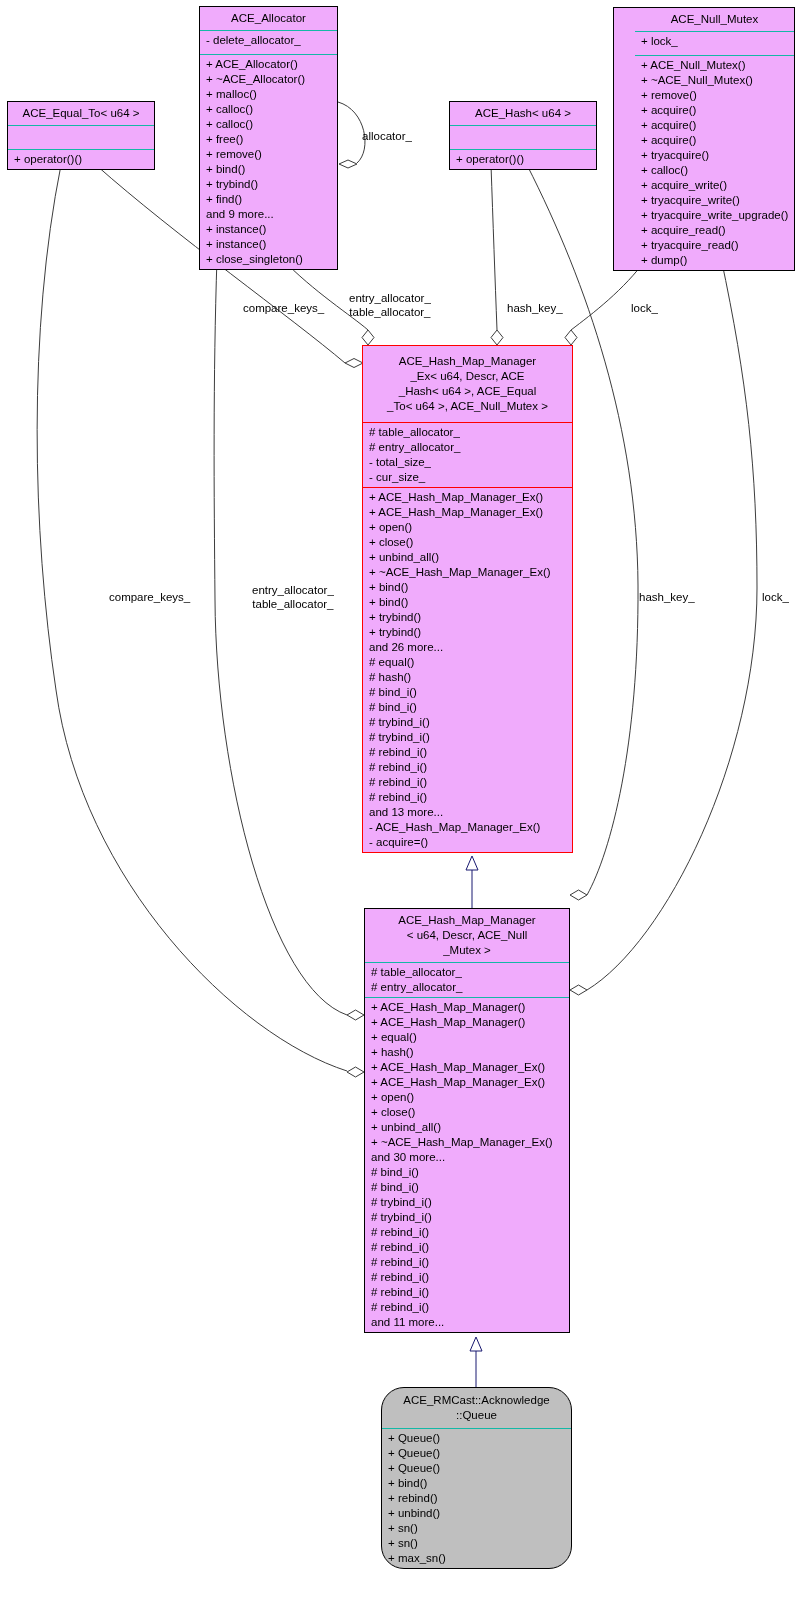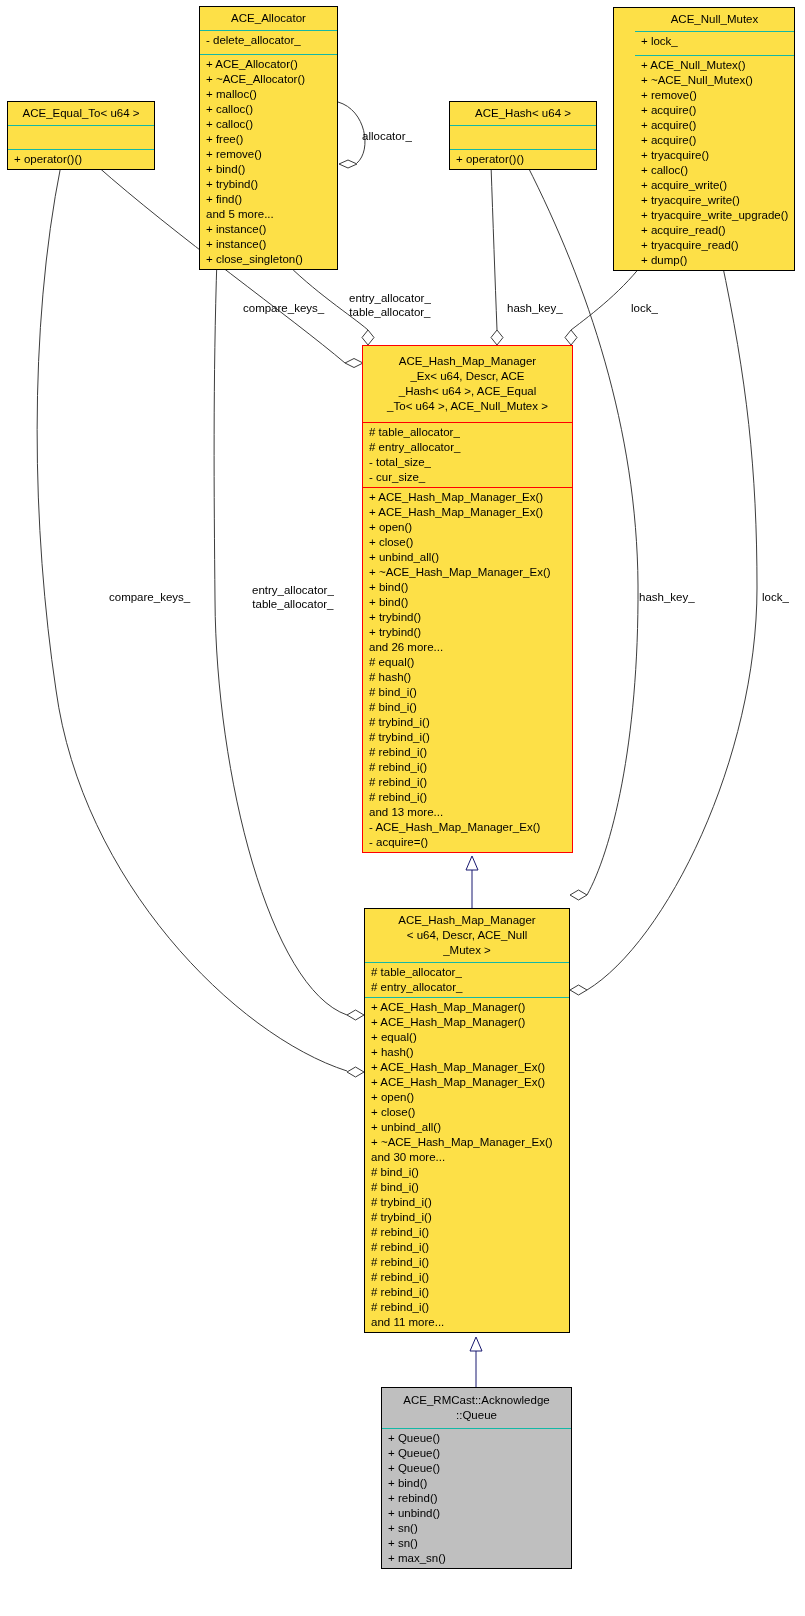--- a/index.html
+++ b/index.html
@@ -3,21 +3,21 @@
 <meta charset="utf-8">
 <style>
   html,body { margin:0; padding:0; background:#ffffff; }
   .canvas { position:relative; width:805px; height:1616px; background:#ffffff;
             font-family:"Liberation Sans", sans-serif; color:#000; overflow:hidden; }
   svg.edges { position:absolute; left:0; top:0; }
   svg.edges path { fill:none; stroke:#3c3c3c; stroke-width:1; }
   svg.edges polygon.diamond { fill:#ffffff; stroke:#3c3c3c; stroke-width:1; }
   svg.edges .inherit path { stroke:#191970; }
   svg.edges .inherit polygon { fill:#ffffff; stroke:#191970; stroke-width:1; }
-  .uml { position:absolute; box-sizing:border-box; background:#fde047;
+  .uml { position:absolute; box-sizing:border-box; background:#f0abfc;
          border:1px solid #000; font-size:11.5px; line-height:15px; }
   .uml .t { text-align:center; white-space:pre-line; padding:4px 3px; }
   .uml .sec { border-top:1px solid #14b8a6; padding:2px 0; }
   .uml .sec.attrs { min-height:19px; }
   .uml .m { line-height:15px; padding:0 6px; white-space:nowrap; }
   .uml.red { border-color:#ff0000; }
   .uml.red .sec { border-top-color:#ff0000; }
   .uml.red .t { padding:8px 3px; }
   .uml.gray { background:#bfbfbf; }
   .uml.gray .t { padding:5px 3px; }
@@ -108,21 +108,21 @@
         <div class="m">+ ACE_Allocator()</div>
         <div class="m">+ ~ACE_Allocator()</div>
         <div class="m">+ malloc()</div>
         <div class="m">+ calloc()</div>
         <div class="m">+ calloc()</div>
         <div class="m">+ free()</div>
         <div class="m">+ remove()</div>
         <div class="m">+ bind()</div>
         <div class="m">+ trybind()</div>
         <div class="m">+ find()</div>
-        <div class="m">and 5 more...</div>
+        <div class="m">and 9 more...</div>
         <div class="m">+ instance()</div>
         <div class="m">+ instance()</div>
         <div class="m">+ close_singleton()</div>
       </div>
   </div>
 
   <div class="uml" style="left:7px;top:101px;width:148px;">
     <div class="t">ACE_Equal_To&lt; u64 &gt;</div>
     <div class="sec attrs"></div>
     <div class="sec">
@@ -227,21 +227,21 @@
         <div class="m"># rebind_i()</div>
         <div class="m"># rebind_i()</div>
         <div class="m"># rebind_i()</div>
         <div class="m"># rebind_i()</div>
         <div class="m"># rebind_i()</div>
         <div class="m"># rebind_i()</div>
         <div class="m">and 11 more...</div>
       </div>
   </div>
 
-  <div class="uml gray" style="left:381px;top:1387px;width:191px;">
+  <div class="uml gray" style="left:381px;top:1387px;width:191px;border-radius:23px;">
     <div class="t">ACE_RMCast::Acknowledge
 ::Queue</div>
     <div class="sec">
         <div class="m">+ Queue()</div>
         <div class="m">+ Queue()</div>
         <div class="m">+ Queue()</div>
         <div class="m">+ bind()</div>
         <div class="m">+ rebind()</div>
         <div class="m">+ unbind()</div>
         <div class="m">+ sn()</div>

